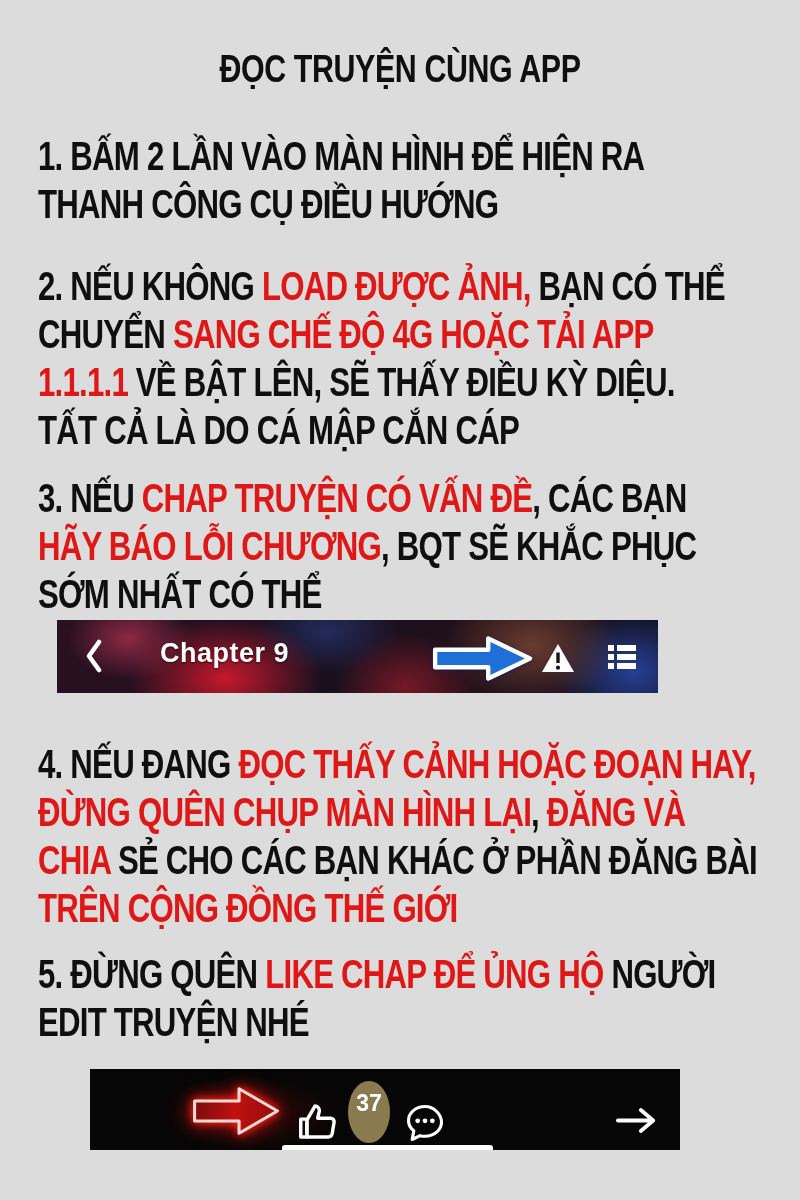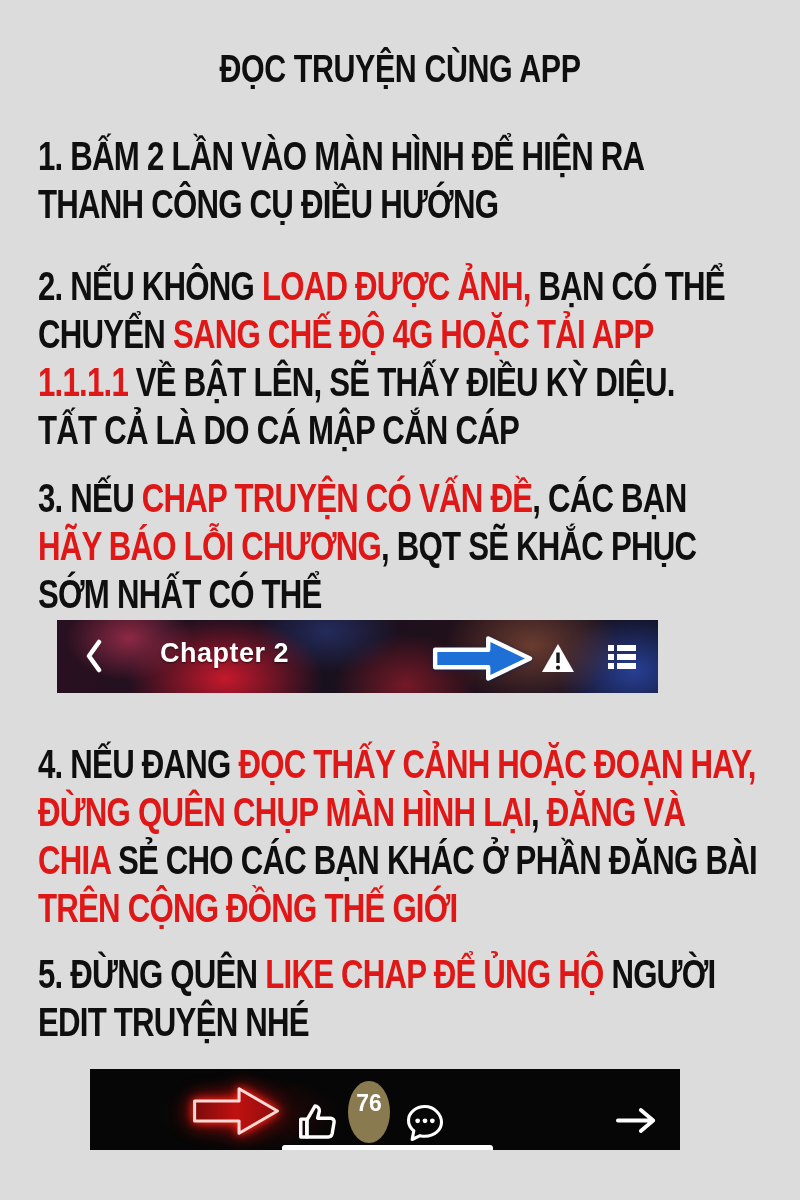--- a/index.html
+++ b/index.html
@@ -103,21 +103,21 @@
     <span class="blk">SỚM NHẤT CÓ THỂ</span>
   </div>
 </div>
 
 <div class="chapter-bar">
   <div class="back">
     <svg width="18" height="34" viewBox="0 0 18 34">
         <polyline points="14,3 4,17 14,31" fill="none" stroke="#ffffff" stroke-width="4.5" stroke-linecap="round" stroke-linejoin="round"></polyline>
       </svg>
   </div>
-  <div class="chap-title">Chapter 2</div>
+  <div class="chap-title">Chapter 9</div>
   <div class="blue-arrow">
     <svg width="108" height="47" viewBox="0 0 120 54">
       <polygon points="5,17 66,17 66,4 114,27 66,50 66,37 5,37" fill="#1e6fd6" stroke="#ffffff" stroke-width="5" stroke-linejoin="round"></polygon>
     </svg>
   </div>
   <div class="warn">
     <svg width="34" height="30" viewBox="0 0 34 30">
       <polygon points="17,1 33,29 1,29" fill="#ffffff"></polygon>
       <rect x="15.3" y="9.5" width="3.4" height="10.5" fill="#161616"></rect>
       <circle cx="17" cy="24.7" r="2.1" fill="#161616"></circle>
@@ -172,21 +172,21 @@
       <polygon points="6,22 64,22 64,6 114,35 64,64 64,48 6,48" fill="url(#rg)" stroke="#ffd9d4" stroke-width="4" stroke-linejoin="round"></polygon>
     </svg>
   </div>
   <div class="thumb">
     <svg width="46" height="46" viewBox="0 0 24 24" fill="none" stroke="#ffffff" stroke-width="1.8" stroke-linecap="round" stroke-linejoin="round">
       <path d="M3 10.5h3.2v9.3H3z"></path>
       <path d="M6.2 19V11l4.2-7.3c1.3 0 2.3 1 2.3 2.3 0 .3 0 .6-.1.8L11.8 10h6.8c1.1 0 2 1 1.8 2.1l-1 5.9c-.2 1-1 1.8-2 1.8h-11.2z"></path>
     </svg>
   </div>
   <div class="badge">
-      <span>76</span>
+      <span>37</span>
     </div>
   <div class="bubble">
     <svg width="46" height="44" viewBox="0 0 24 24">
       <path d="M12 3c-5 0-9 3.4-9 7.6 0 2.2 1.1 4.2 2.9 5.6L5 21l4.3-2.1c.9.2 1.8.3 2.7.3 5 0 9-3.4 9-7.6S17 3 12 3z" fill="none" stroke="#ffffff" stroke-width="1.7" stroke-linejoin="round"></path>
       <circle cx="8" cy="10.8" r="1.3" fill="#ffffff"></circle>
         <circle cx="12" cy="10.8" r="1.3" fill="#ffffff"></circle>
         <circle cx="16" cy="10.8" r="1.3" fill="#ffffff"></circle>
     </svg>
   </div>
   <div class="next">

